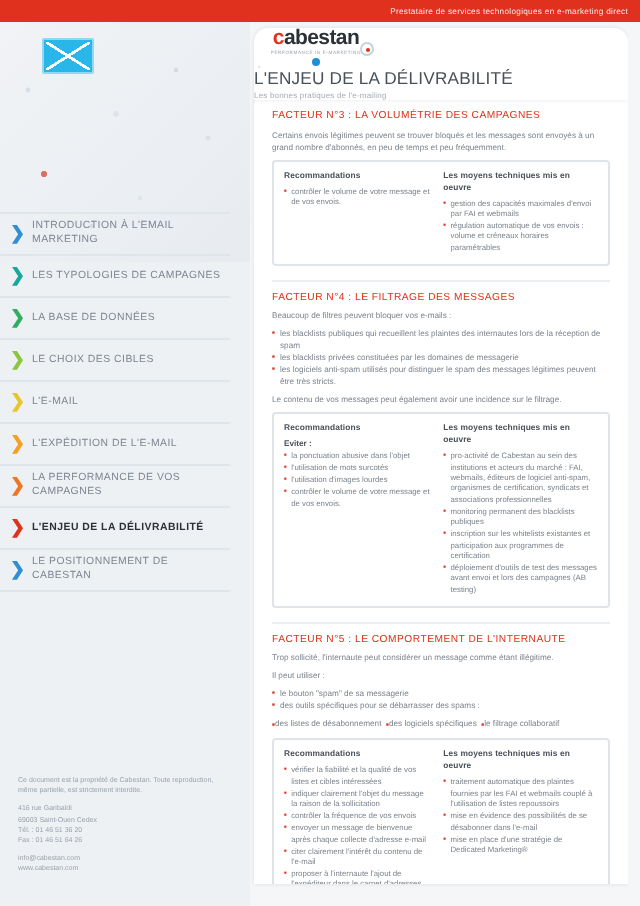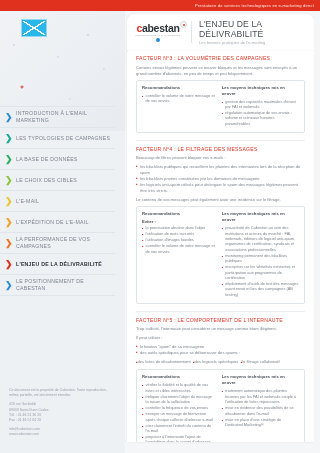--- a/index.html
+++ b/index.html
@@ -87,21 +87,21 @@
     box-shadow: 0 0 2px rgba(0,0,0,.10);
     overflow: hidden;
   }
 
   
   .head-band {
     position: absolute; left: 127px; top: 14px; width: 187px; height: 36px;
     background: #ffffff;
     border-radius: 7px 7px 0 0;
     box-shadow: 0 0 2px rgba(0,0,0,.10);
-    display: flex; align-items: center;
+    display: flex;  flex-direction: column;
   }
   .logo-wrap {
     position: relative; width: 62px; height: 36px;
     display: flex; flex-direction: column; align-items: center; justify-content: center;
   }
   .logo-text {
     font-size: 10.5px; font-weight: bold; color: #2c3138;
     letter-spacing: -.3px; line-height: 11px;
   }
   .logo-text .accent { color: #e0301e; }

